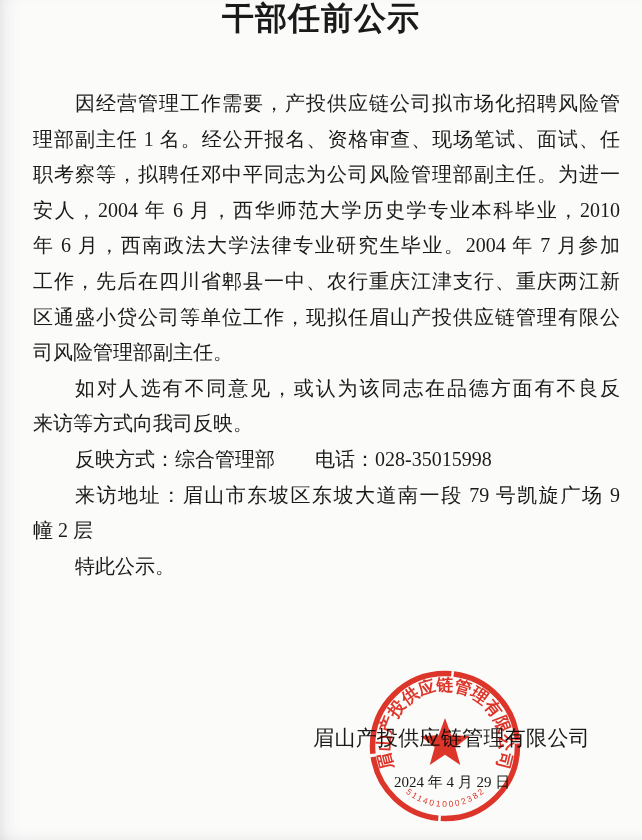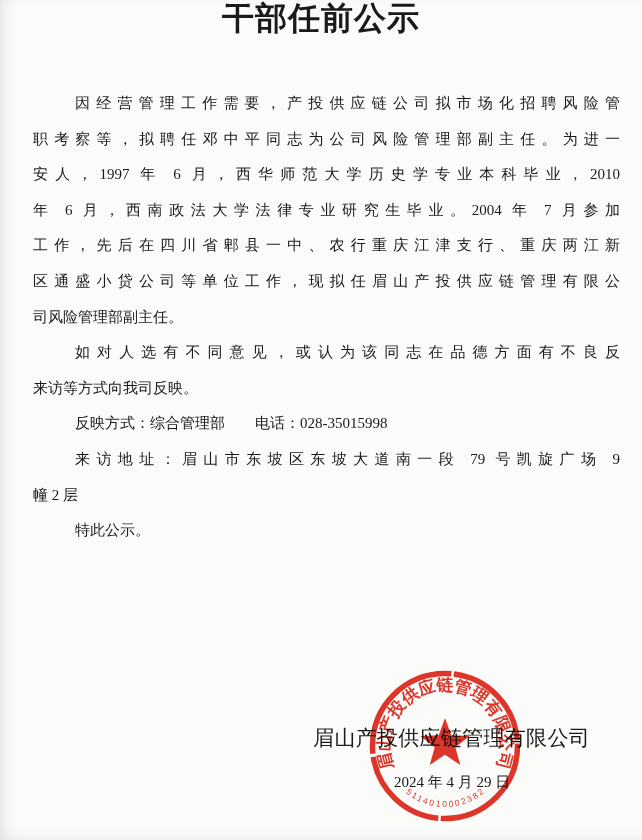--- a/index.html
+++ b/index.html
@@ -25,21 +25,21 @@
   }
   .doc-body {
     position: absolute;
     top: 86px;
     left: 33px;
     width: 587px;
   }
   .line {
     height: 35.6px;
     line-height: 35.6px;
-    font-size: 15px;
+    font-size: 20px;
     white-space: nowrap;
   }
   .line.fill {
     white-space: normal;
     text-align: justify;
     text-align-last: justify;
   }
   .line.indent { text-indent: 42px; }
   .company {
     position: absolute;
@@ -84,22 +84,23 @@
 </style>
 </head>
 <body>
 
 <div class="page">
 
   <h1 class="title">干部任前公示</h1>
 
   <div class="doc-body" id="doc-body">
       <div class="line indent fill">因经营管理工作需要，产投供应链公司拟市场化招聘风险管</div>
+      <div class="line fill">理部副主任 1 名。经公开报名、资格审查、现场笔试、面试、任</div>
       <div class="line fill">职考察等，拟聘任邓中平同志为公司风险管理部副主任。为进一</div>
-      <div class="line fill">安人，1997 年 6 月，西华师范大学历史学专业本科毕业，2010</div>
+      <div class="line fill">安人，2004 年 6 月，西华师范大学历史学专业本科毕业，2010</div>
       <div class="line fill">年 6 月，西南政法大学法律专业研究生毕业。2004 年 7 月参加</div>
       <div class="line fill">工作，先后在四川省郫县一中、农行重庆江津支行、重庆两江新</div>
       <div class="line fill">区通盛小贷公司等单位工作，现拟任眉山产投供应链管理有限公</div>
       <div class="line">司风险管理部副主任。</div>
       <div class="line indent fill">如对人选有不同意见，或认为该同志在品德方面有不良反</div>
       <div class="line">来访等方式向我司反映。</div>
       <div class="line indent">反映方式：综合管理部　　电话：028-35015998</div>
       <div class="line indent fill">来访地址：眉山市东坡区东坡大道南一段 79 号凯旋广场 9</div>
       <div class="line">幢 2 层</div>
       <div class="line indent">特此公示。</div>

